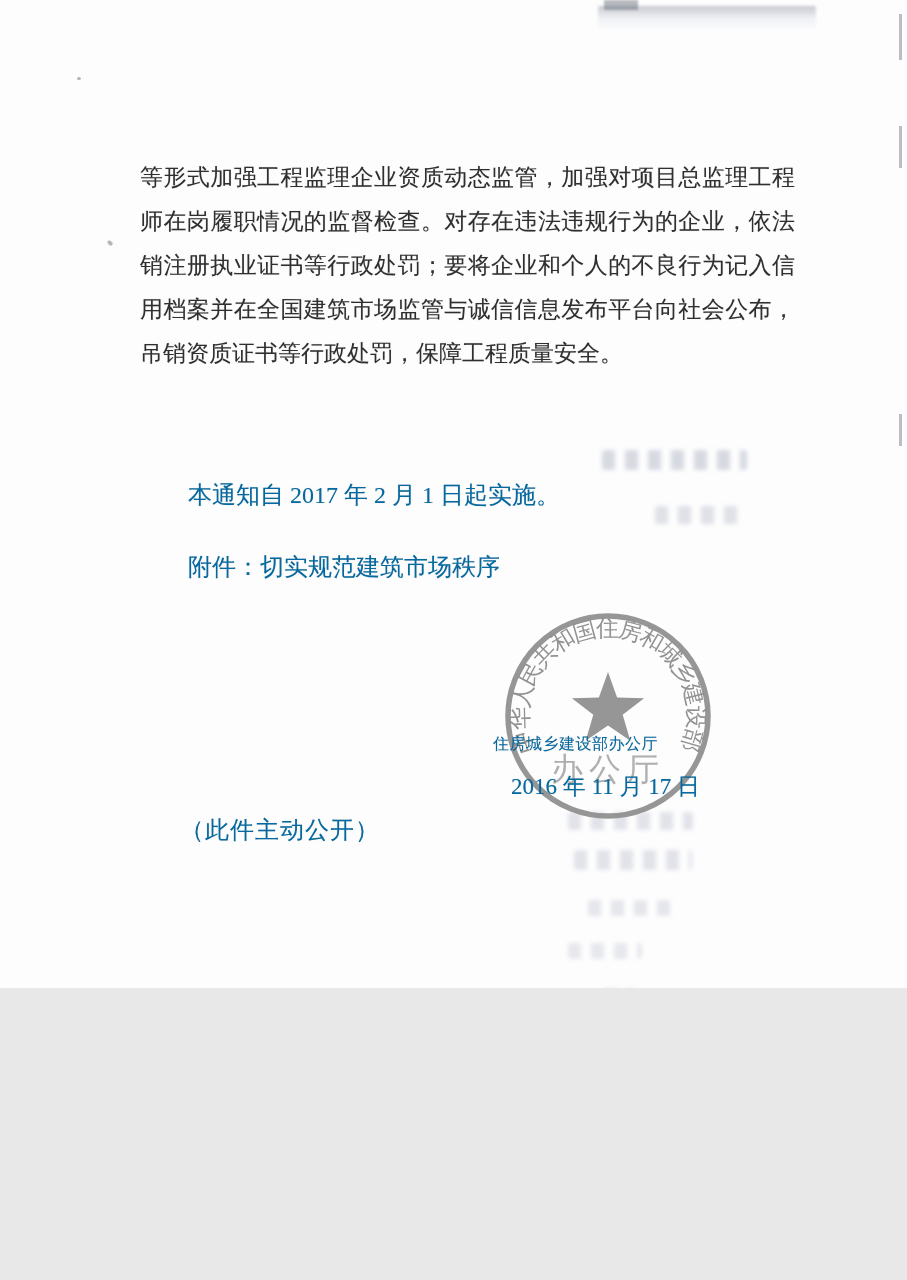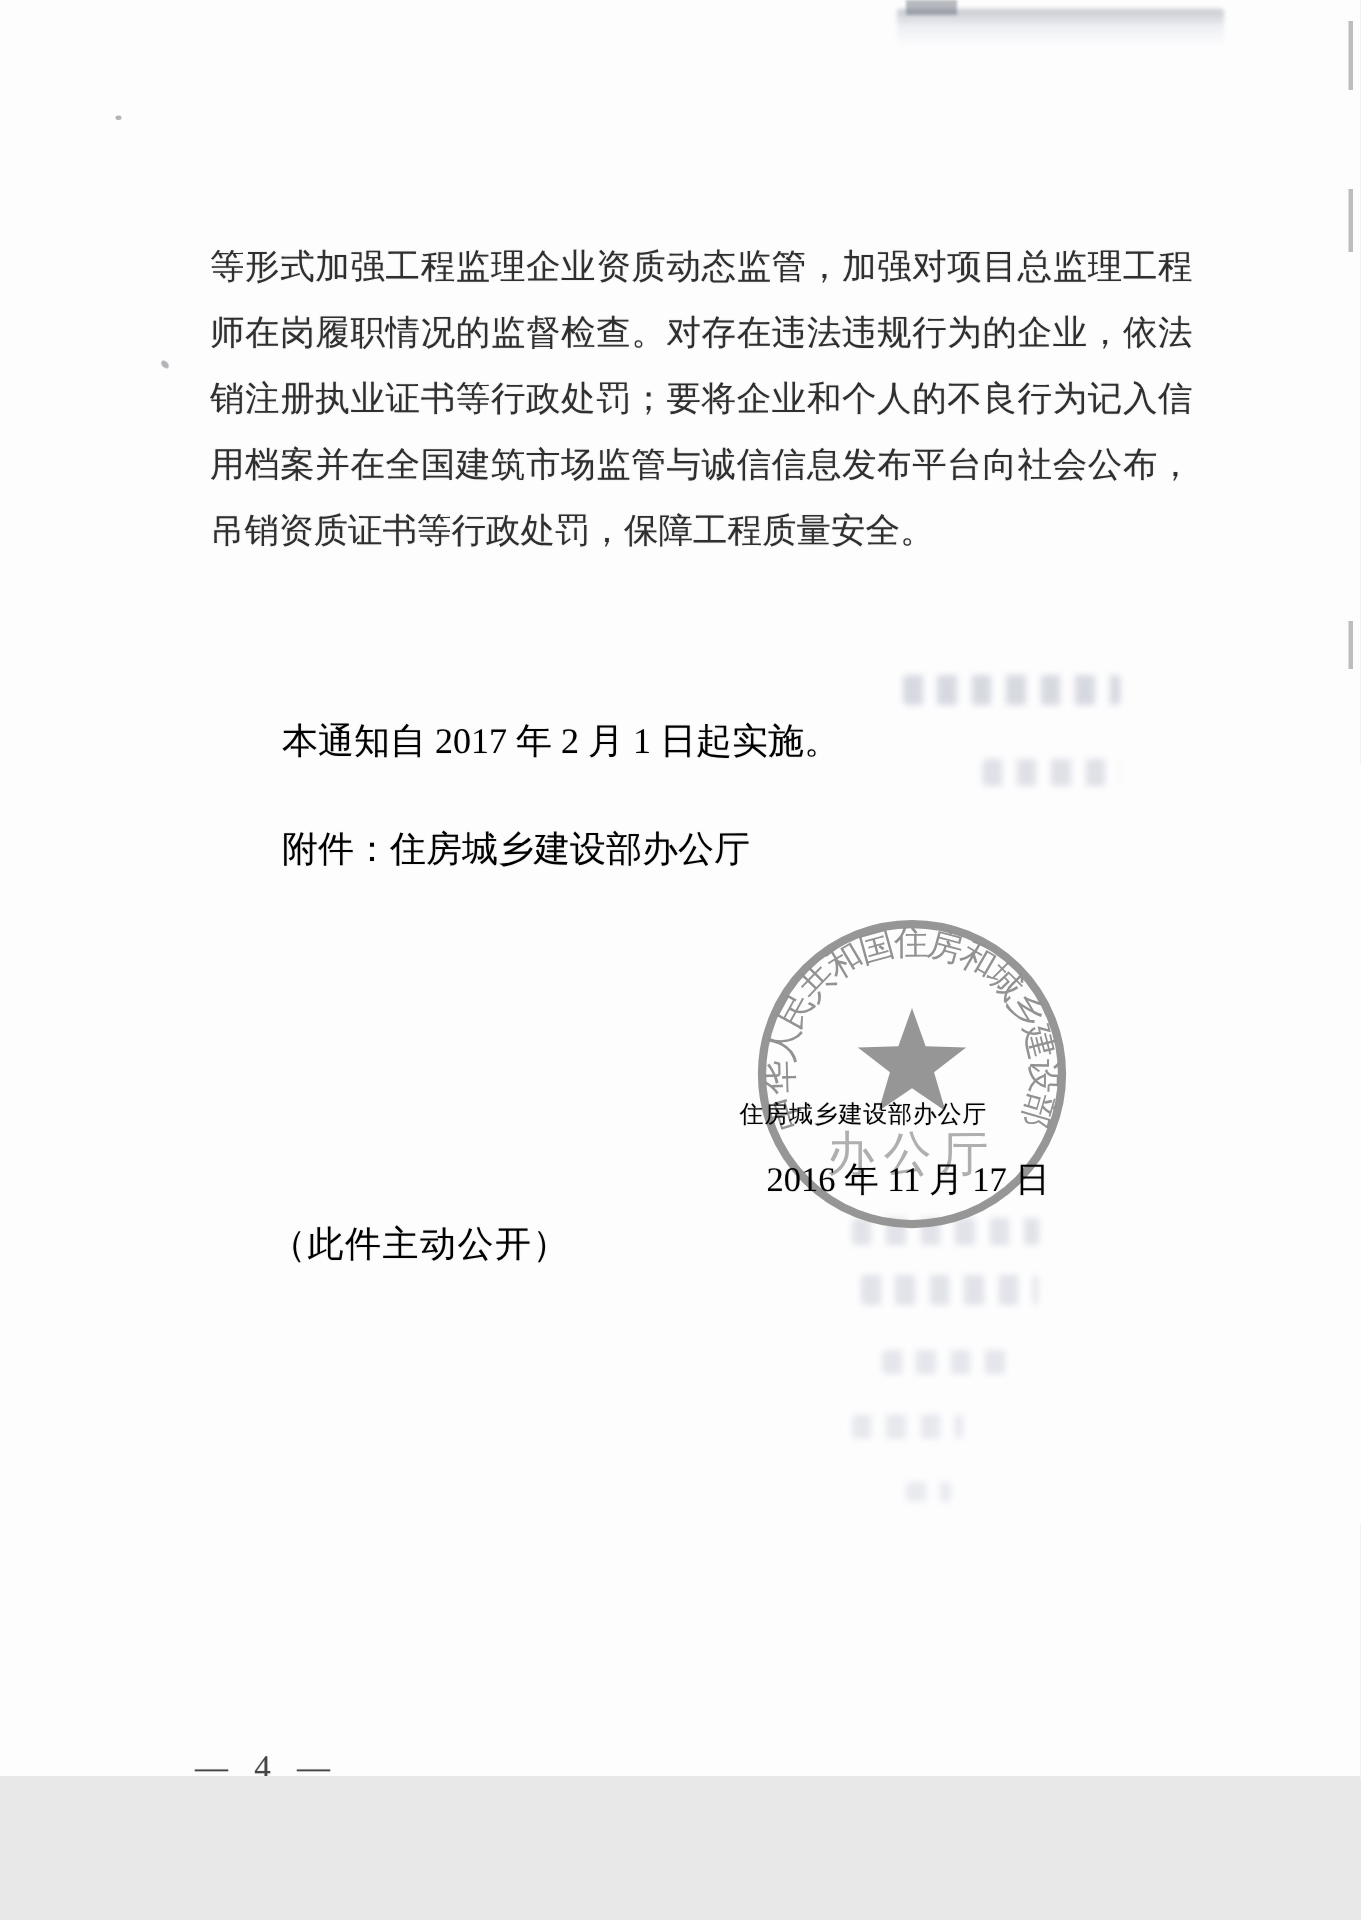--- a/index.html
+++ b/index.html
@@ -1,19 +1,19 @@
 <!DOCTYPE html>
 <html><head>
 <meta charset="utf-8">
 <title>Document</title>
 <style>
   html,body{margin:0;padding:0;background:#e8e8e8;}
   .page{
     position:relative;
-    width:907px;height:1184px;
+    width:907px;height:988px;
     margin:0 auto;
     background:#fdfdfe;
     overflow:hidden;
     font-family:"Liberation Serif","DejaVu Serif",serif;
     color:#2e2e2e;
   }
   
   .para{
     position:absolute;left:140px;top:156px;width:655px;
     font-size:23px;line-height:44px;
@@ -23,21 +23,21 @@
   .bline{height:44px;white-space:nowrap;}
   .bline.just{
     white-space:normal;
     text-align:justify;
     text-align-last:justify;
     text-justify:inter-character;
   }
   .free-line{
     position:absolute;
     font-size:24px;line-height:30px;white-space:nowrap;
-    color:#000000;
+    color:#0369a1;
     text-shadow:0 0 1px rgba(70,70,70,.28);
   }
   #effective-line{left:188px;top:480px;}
   #attachment-line{left:188px;top:552px;}
   #issuer-line{left:493px;top:729px;font-size:16px;letter-spacing:.5px;z-index:6;}
   #date-line{left:511px;top:772px;font-size:23px;z-index:6;}
   #disclosure-line{left:180px;top:815px;letter-spacing:1px;}
   #page-number{left:130px;top:1163px;font-size:22px;letter-spacing:6px;color:#454545;}
   
   .stamp{
@@ -98,21 +98,21 @@
   <div class="para">
     <div class="bline just">等形式加强工程监理企业资质动态监管，加强对项目总监理工程</div>
     <div class="bline just">师在岗履职情况的监督检查。对存在违法违规行为的企业，依法</div>
     <div class="bline just">销注册执业证书等行政处罚；要将企业和个人的不良行为记入信</div>
     <div class="bline just">用档案并在全国建筑市场监管与诚信信息发布平台向社会公布，</div>
     <div class="bline">吊销资质证书等行政处罚，保障工程质量安全。</div>
   </div>
 
   <div class="free-line" id="effective-line">本通知自 2017 年 2 月 1 日起实施。</div>
 
-  <div class="free-line" id="attachment-line">附件：住房城乡建设部办公厅</div>
+  <div class="free-line" id="attachment-line">附件：切实规范建筑市场秩序</div>
 
   <svg class="stamp" viewBox="0 0 220 220">
     <defs>
       <path id="arcPath" d="M 37.5 143.8 A 80 80 0 1 1 182.5 143.8" fill="none"></path>
     </defs>
     <circle cx="110" cy="110" r="100" fill="none" stroke-width="5.5" stroke="#8f8f8f"></circle>
     <polygon points="110,66 100.9,91.5 73.9,92.3 95.3,108.8 87.7,134.7 110,119.5 132.3,134.7 124.7,108.8 146.1,92.3 119.1,91.5" opacity="0.88" fill="#7f7f7f"></polygon>
     <text font-size="23" font-family="Liberation Serif, DejaVu Serif, serif" fill="#8a8a8a">
       <textPath href="#arcPath" startOffset="0" textLength="320" lengthAdjust="spacing">中华人民共和国住房和城乡建设部</textPath>
     </text>

